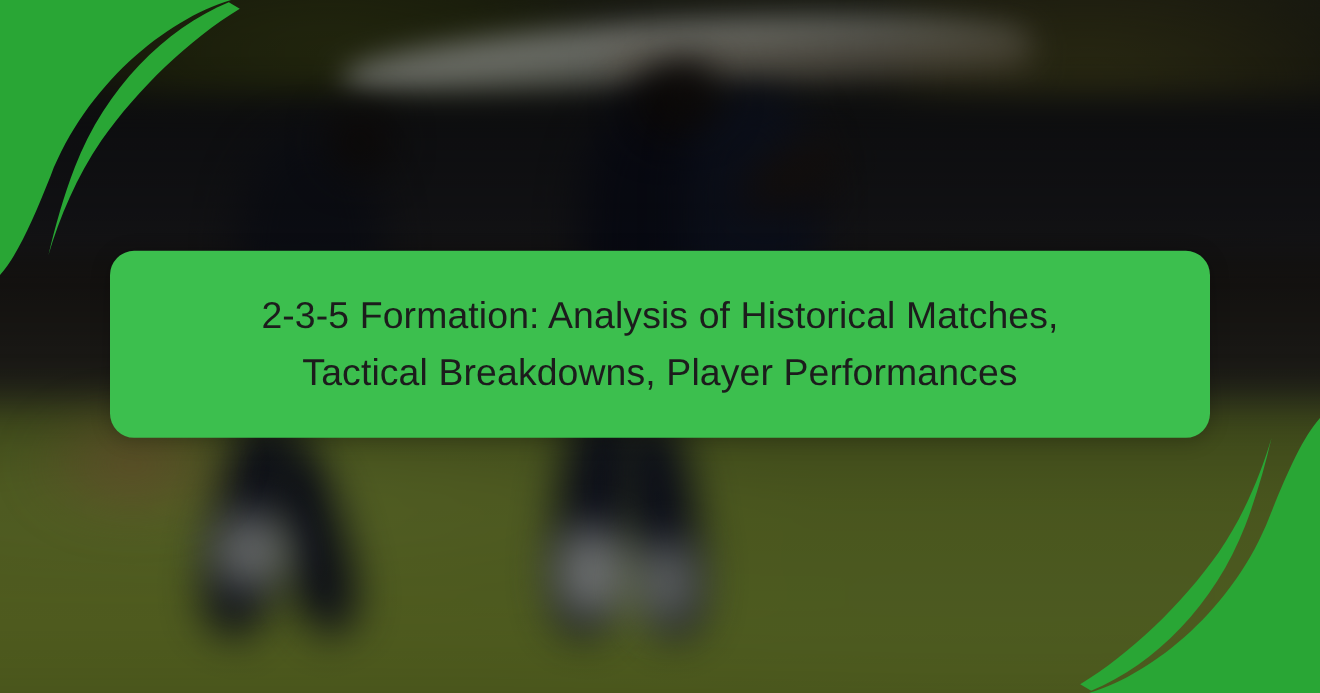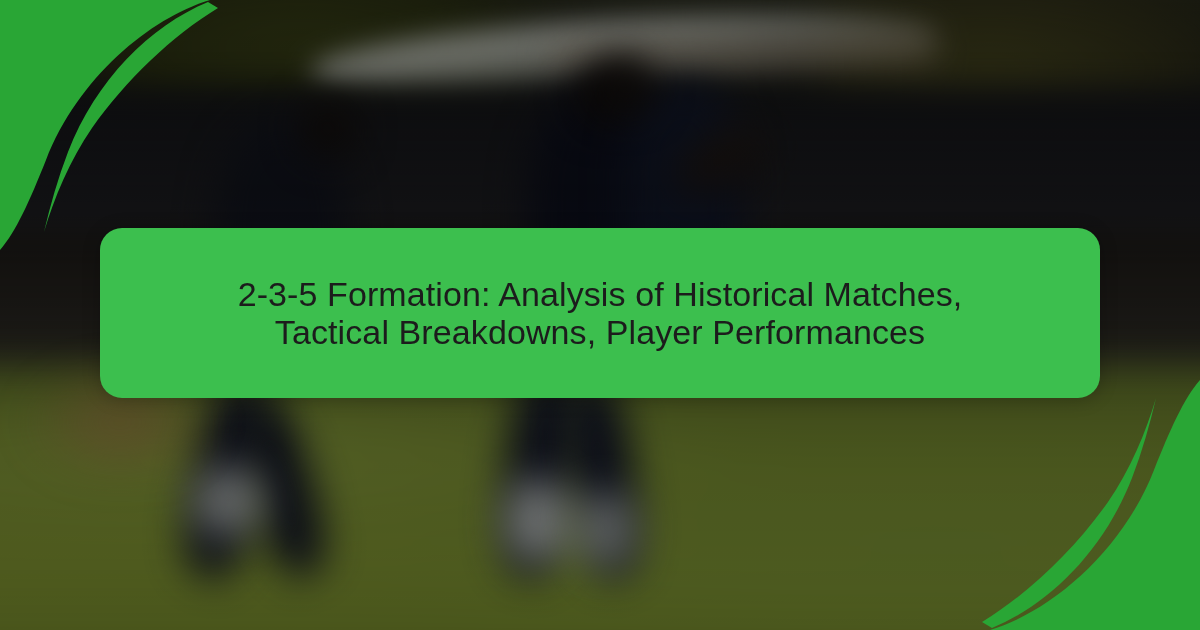--- a/index.html
+++ b/index.html
@@ -159,21 +159,21 @@
   }
 
   .title-text {
     display:block;
     width:820px;
     text-align:center;
     color:#1c1c1c;
     font-family:"Liberation Sans", sans-serif;
     font-size:34px;
     font-weight:400;
-    line-height:38px;
+    line-height:52px;
     letter-spacing:0.1px;
   }
 </style>
 </head>
 <body>
 
 <div id="banner">
 
   <div class="photo-layer">
     <div class="bg-wall"></div>

